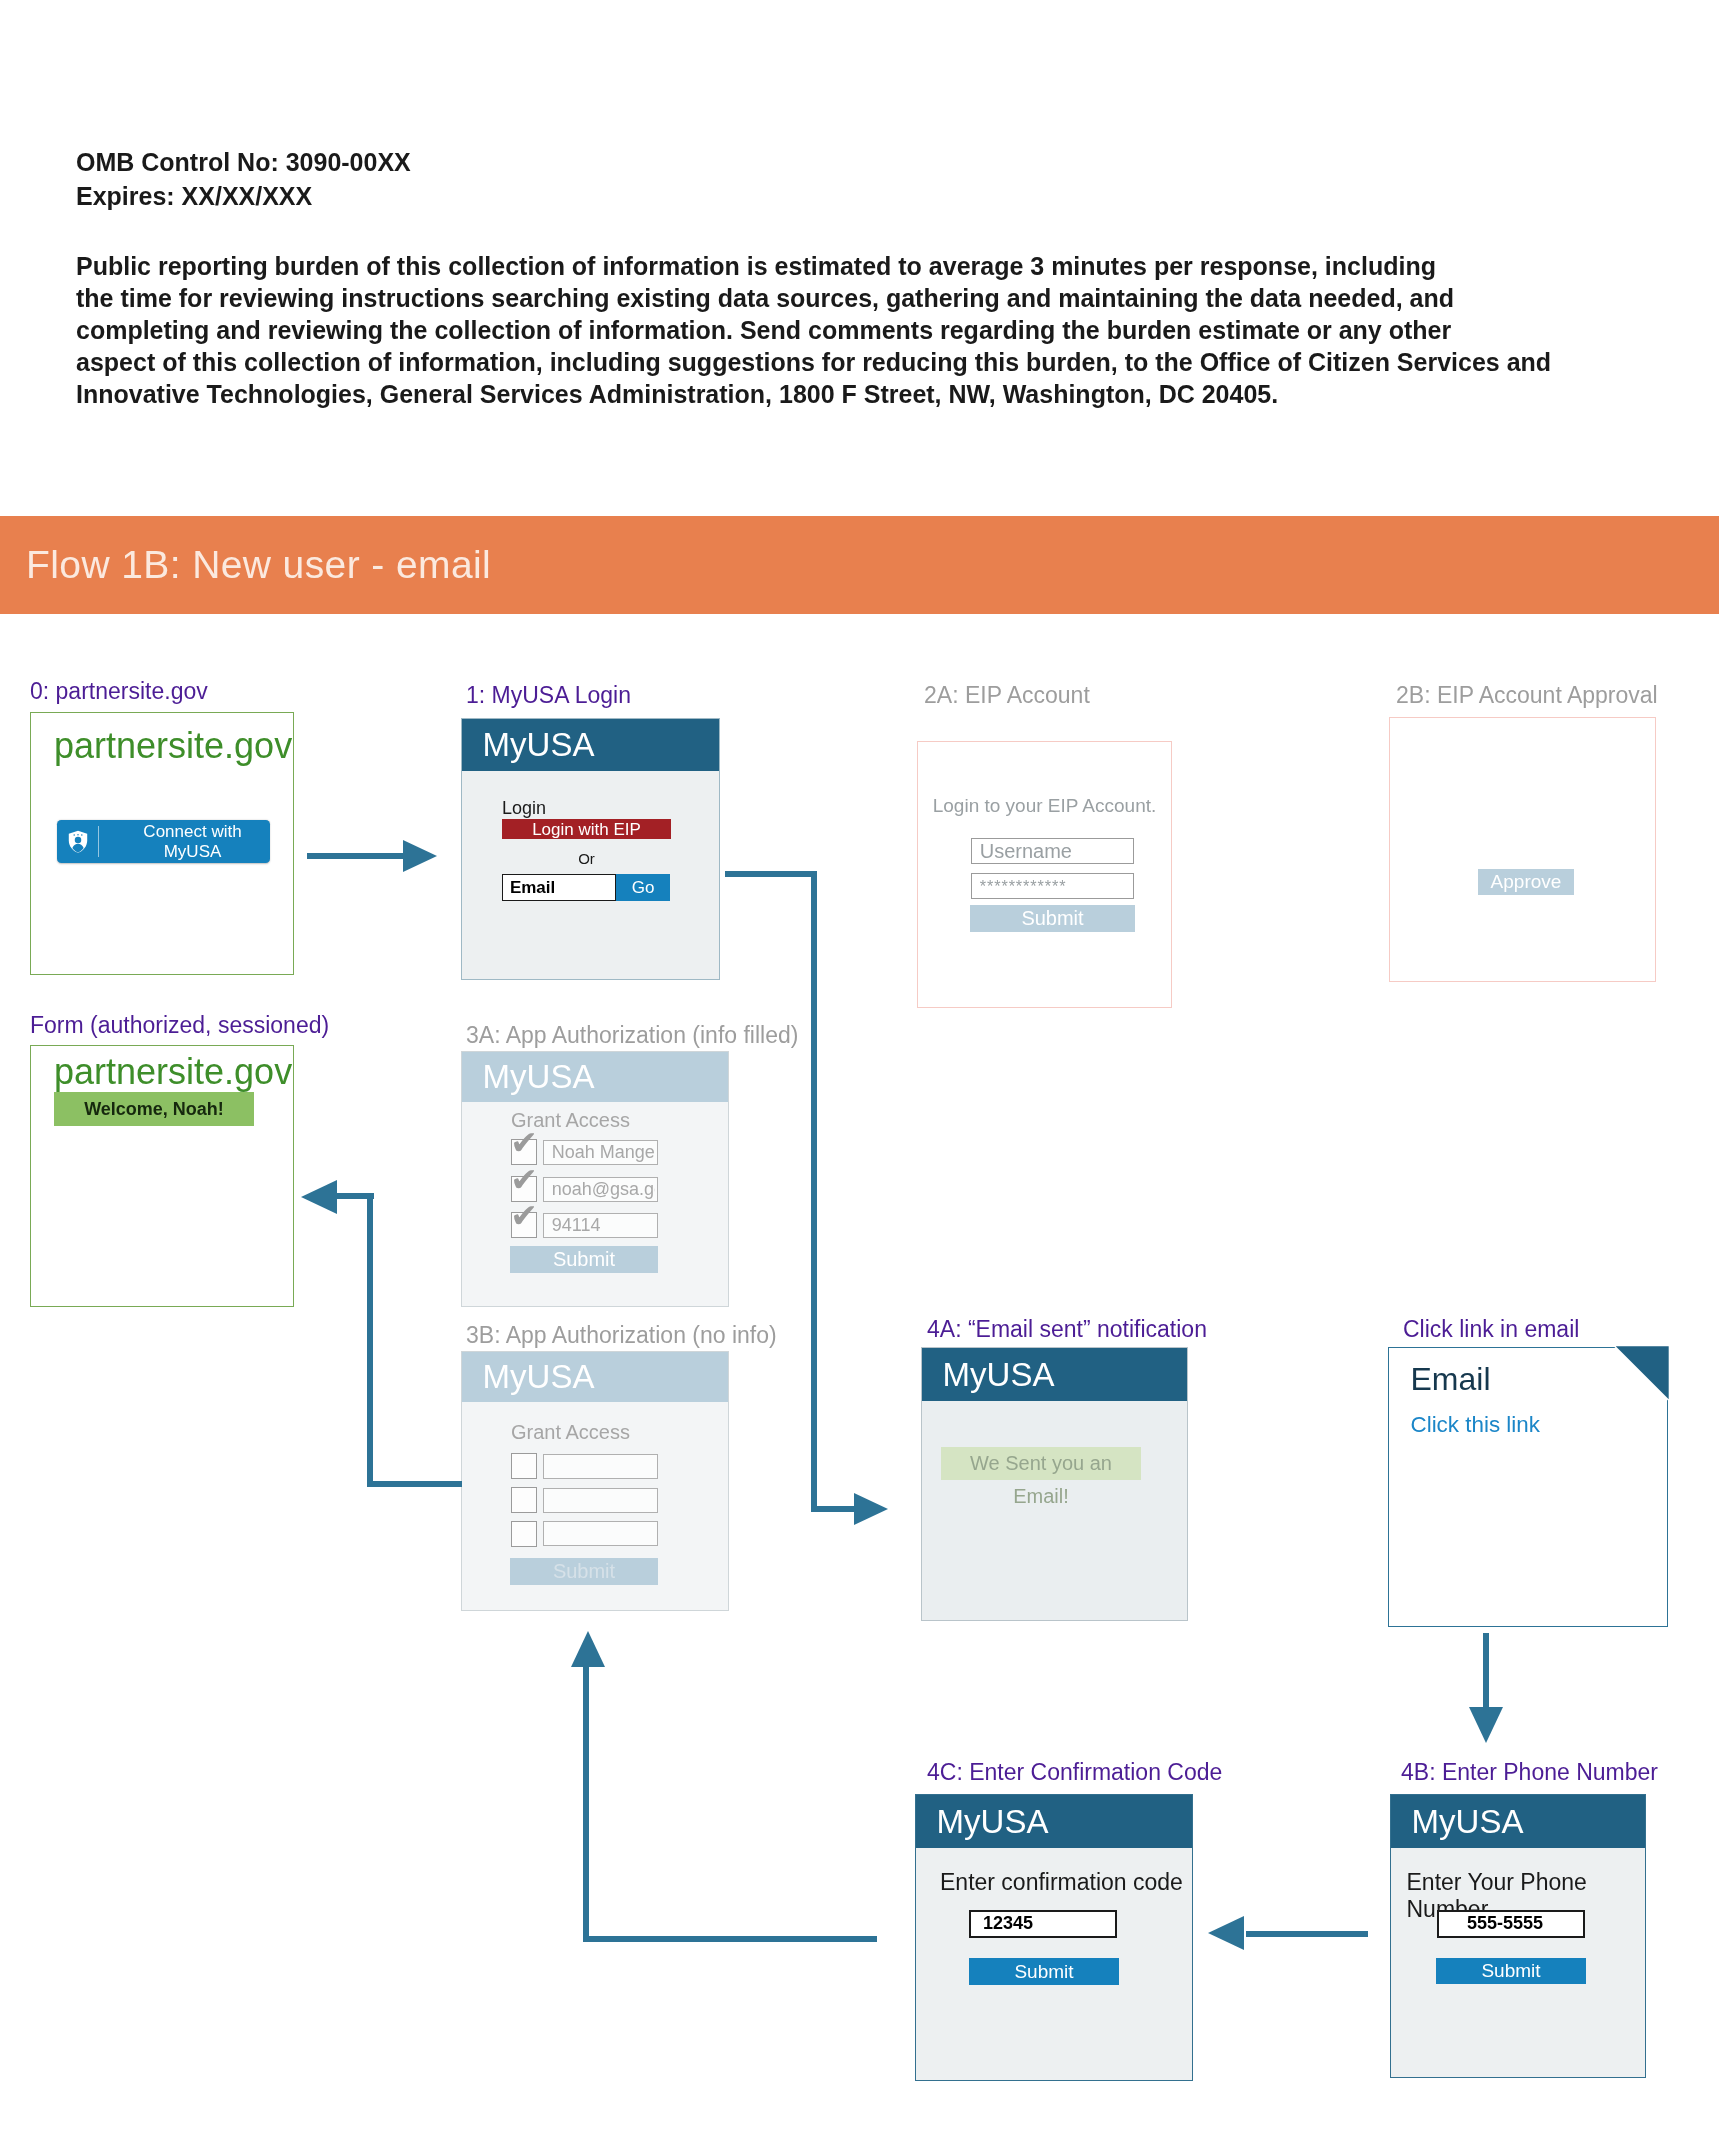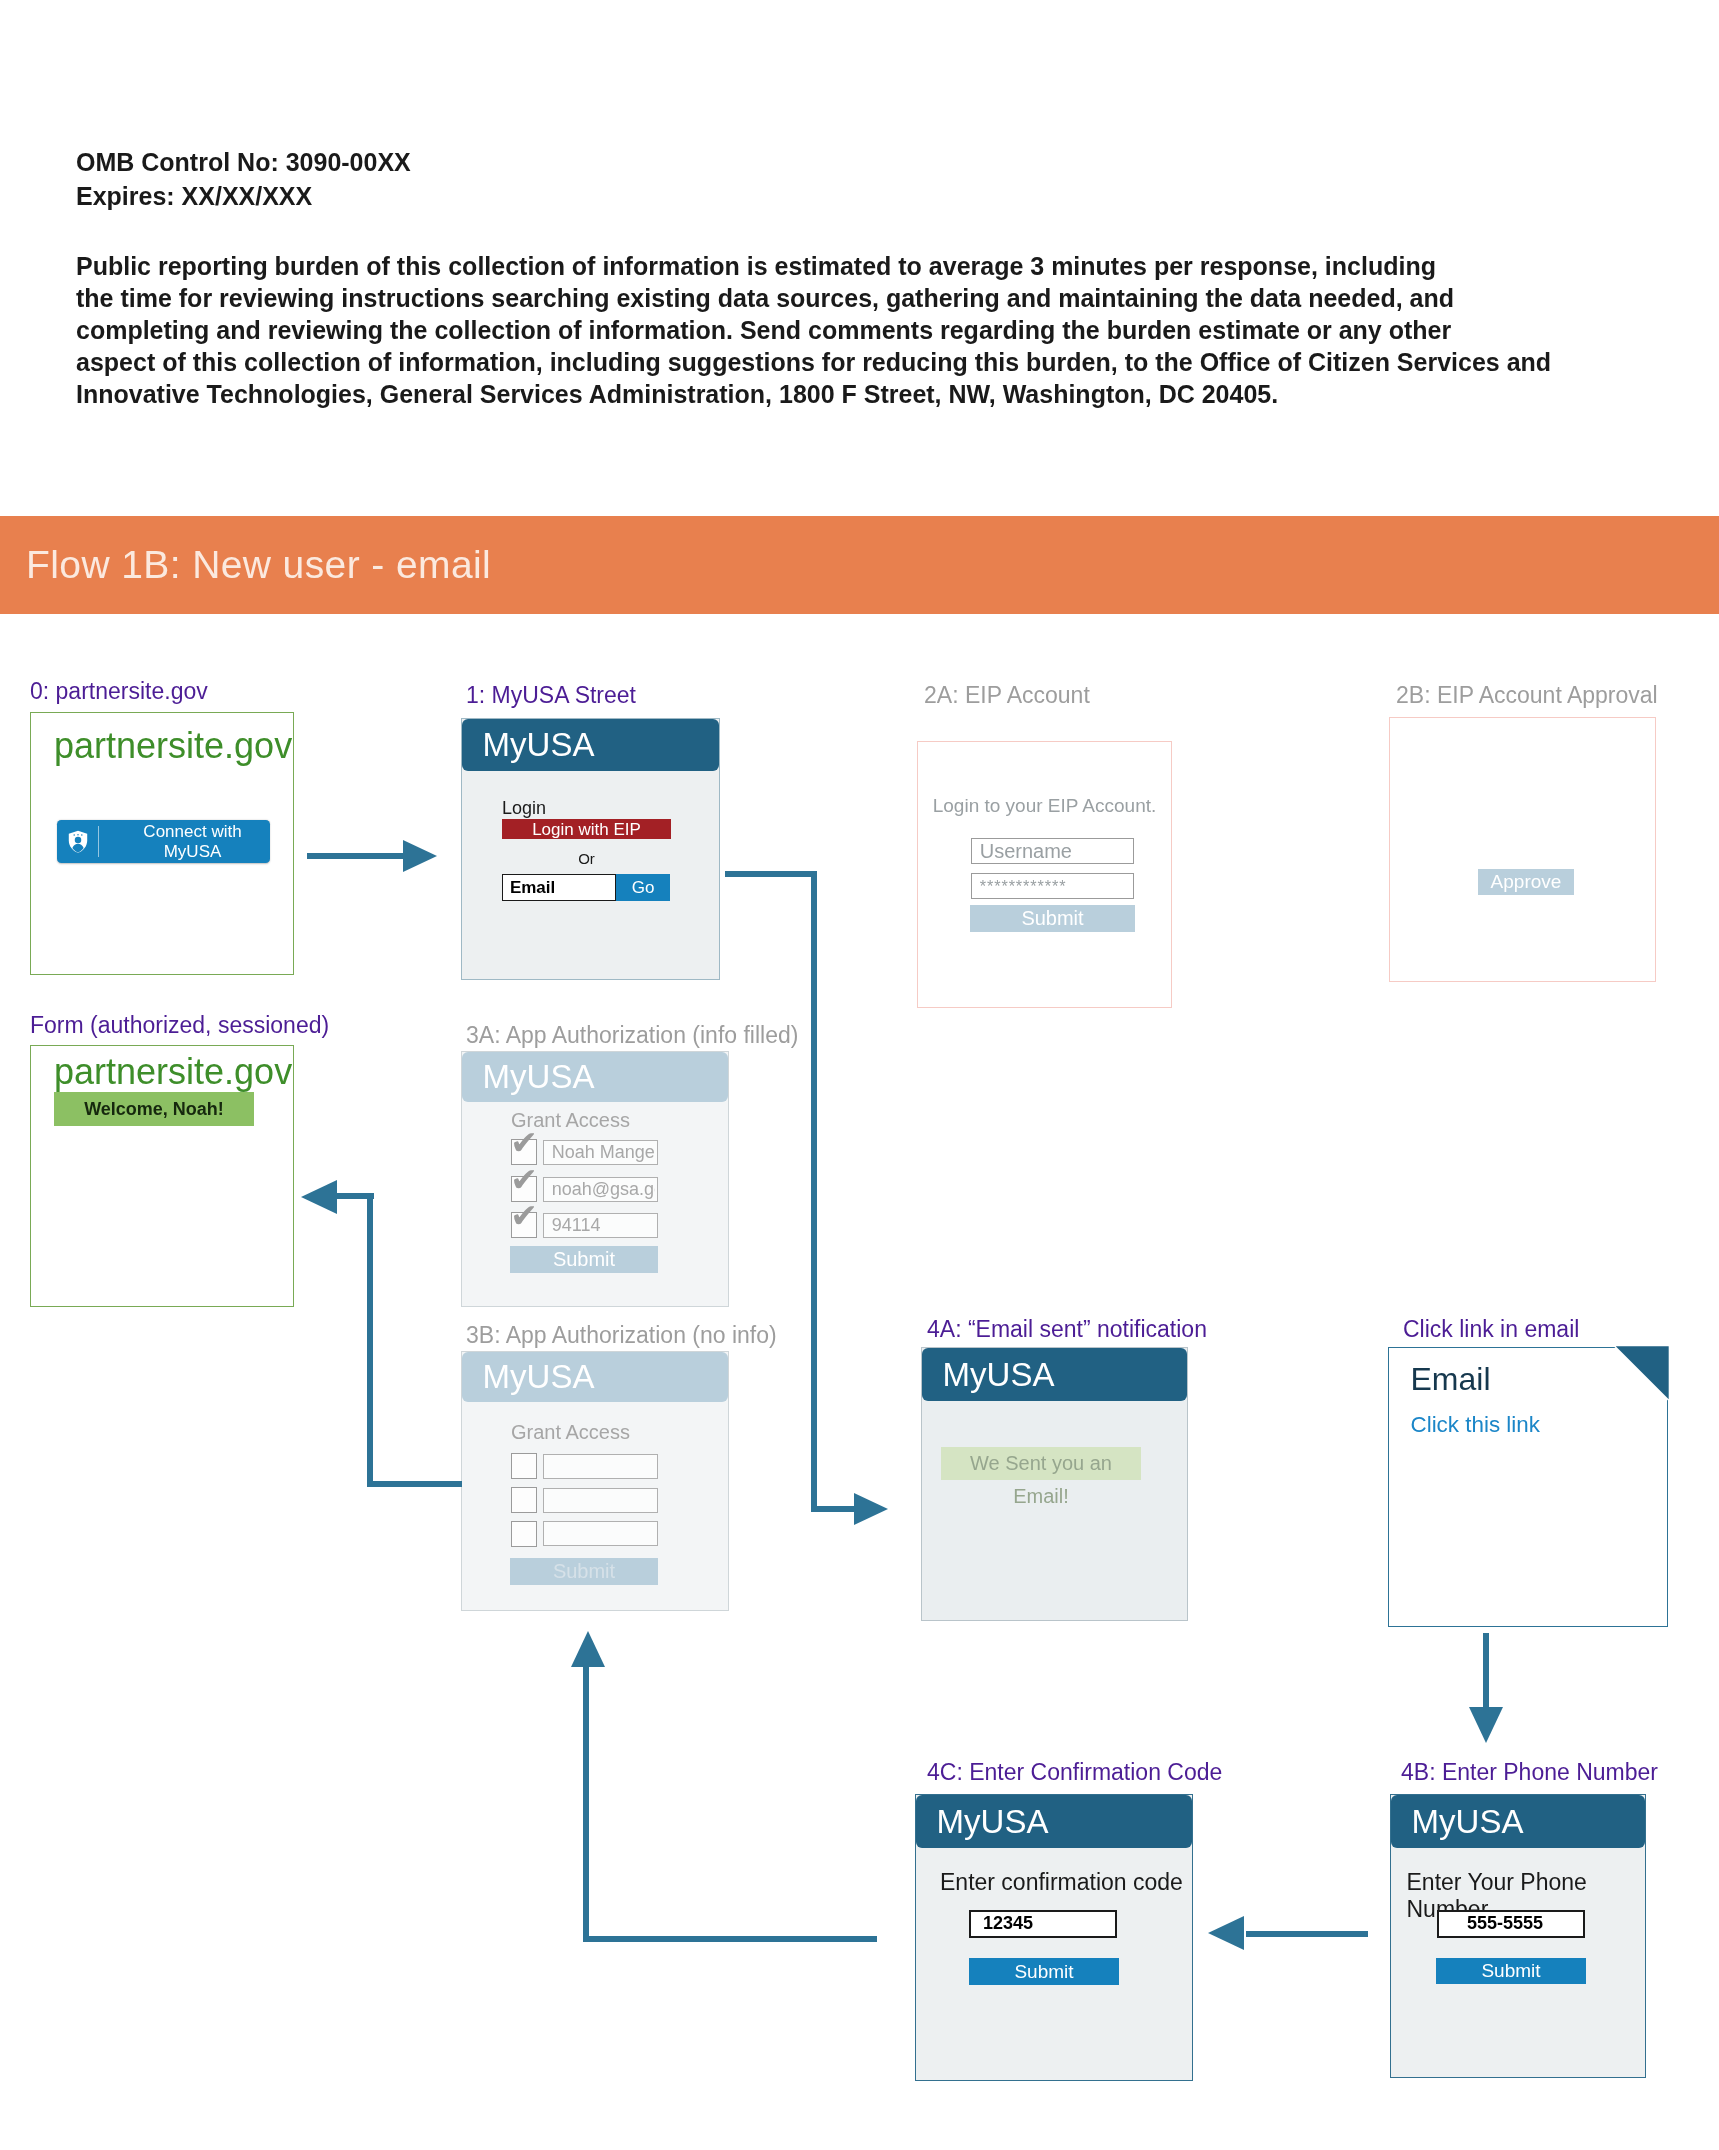--- a/index.html
+++ b/index.html
@@ -21,21 +21,21 @@
   .plabel.gray{color:var(--graylabel);}
   .panel{position:absolute;background:#fff;box-sizing:border-box;}
   .green-panel{border:1.7px solid var(--greenborder);}
   .pink-panel{border:1.7px solid var(--pink);}
   .site-head{font-size:36px;color:var(--green);padding:12px 0 0 23px;}
   .connect-btn{position:absolute;left:26px;top:107px;width:213px;height:43px;background:var(--blue);
     border-radius:4.3px;display:flex;align-items:center;color:#fff;cursor:pointer;box-shadow:0 0.9px 1.7px rgba(0,0,0,.25);}
   .connect-ic{width:41px;height:31px;display:flex;align-items:center;justify-content:center;
     border-right:0.9px solid rgba(255,255,255,.55);}
   .connect-txt{flex:1;text-align:center;font-size:17px;margin-left:16px;}
-  .mh{height:52px;background:var(--teal);color:#fff;font-size:33px;line-height:52px;padding-left:20.6px;border-radius:6px;}
+  .mh{height:52px;background:var(--teal);color:#fff;font-size:33px;line-height:52px;padding-left:20.6px;}
   .mh.faded{background:var(--fadedblue);height:50px;line-height:50px;}
   .gray-center{color:var(--grayui);text-align:center;}
   .ui-input{box-sizing:border-box;background:#fff;font-family:"Liberation Sans",sans-serif;position:absolute;}
   .submit-faded{position:absolute;background:var(--fadedblue);color:#fff;text-align:center;border:none;
     font-family:"Liberation Sans",sans-serif;cursor:pointer;}
   .submit-blue{position:absolute;background:var(--blue);color:#fff;text-align:center;border:none;
     font-family:"Liberation Sans",sans-serif;cursor:pointer;}
   .welcome{position:absolute;left:23px;top:46px;width:200px;height:34px;background:var(--welcomegreen);
     color:#16280e;font-weight:bold;font-size:18px;text-align:center;line-height:34px;}
   .grant{position:absolute;left:49px;top:57px;color:#a6a6a6;font-size:20px;}
@@ -85,21 +85,21 @@
         <path d="M6.8 17.5c1.2-2.8 3.2-3.8 5.2-3.8s4 1 5.2 3.8c-1.4 1.9-3.2 3.3-5.2 4.1-2-.8-3.8-2.2-5.2-4.1z" fill="#1581bd"></path>
         <circle cx="8.5" cy="5.6" r=".7" fill="#1581bd"></circle>
           <circle cx="12" cy="5.2" r=".7" fill="#1581bd"></circle>
           <circle cx="15.5" cy="5.6" r=".7" fill="#1581bd"></circle>
       </svg>
     </span>
     <span class="connect-txt">Connect with MyUSA</span>
   </div>
 </div>
 
-<div class="abs plabel" style="left:466px;top:682px">1: MyUSA Street</div>
+<div class="abs plabel" style="left:466px;top:682px">1: MyUSA Login</div>
 <div class="panel" style="left:461px;top:718px;width:259px;height:262px;border:1.7px solid #9fb9c5;background:var(--panelgray)">
   <div class="mh">MyUSA</div>
   <div class="abs" style="left:40px;top:79px;font-size:18px;color:#1a1a1a">Login</div>
   <button style="position:absolute;left:40px;top:100px;width:169px;height:20px;background:var(--red);color:#fff;border:none;font-size:17px;font-family:'Liberation Sans',sans-serif;cursor:pointer">Login with EIP</button>
   <div class="abs" style="left:40px;top:131px;width:169px;text-align:center;font-size:15px;color:#1a1a1a">Or</div>
   <input class="ui-input" style="left: 40px; top: 155px; width: 114px; height: 27px; border: 1.7px solid rgb(26, 26, 26); font-size: 17px; font-weight: bold; padding-left: 6.9px;" value="Email">
   <button style="position:absolute;left:154px;top:155px;width:54px;height:27px;background:var(--blue);color:#fff;border:none;font-size:17px;font-family:'Liberation Sans',sans-serif;cursor:pointer">Go</button>
 </div>
 
 <div class="abs plabel gray" style="left:924px;top:682px">2A: EIP Account</div>

